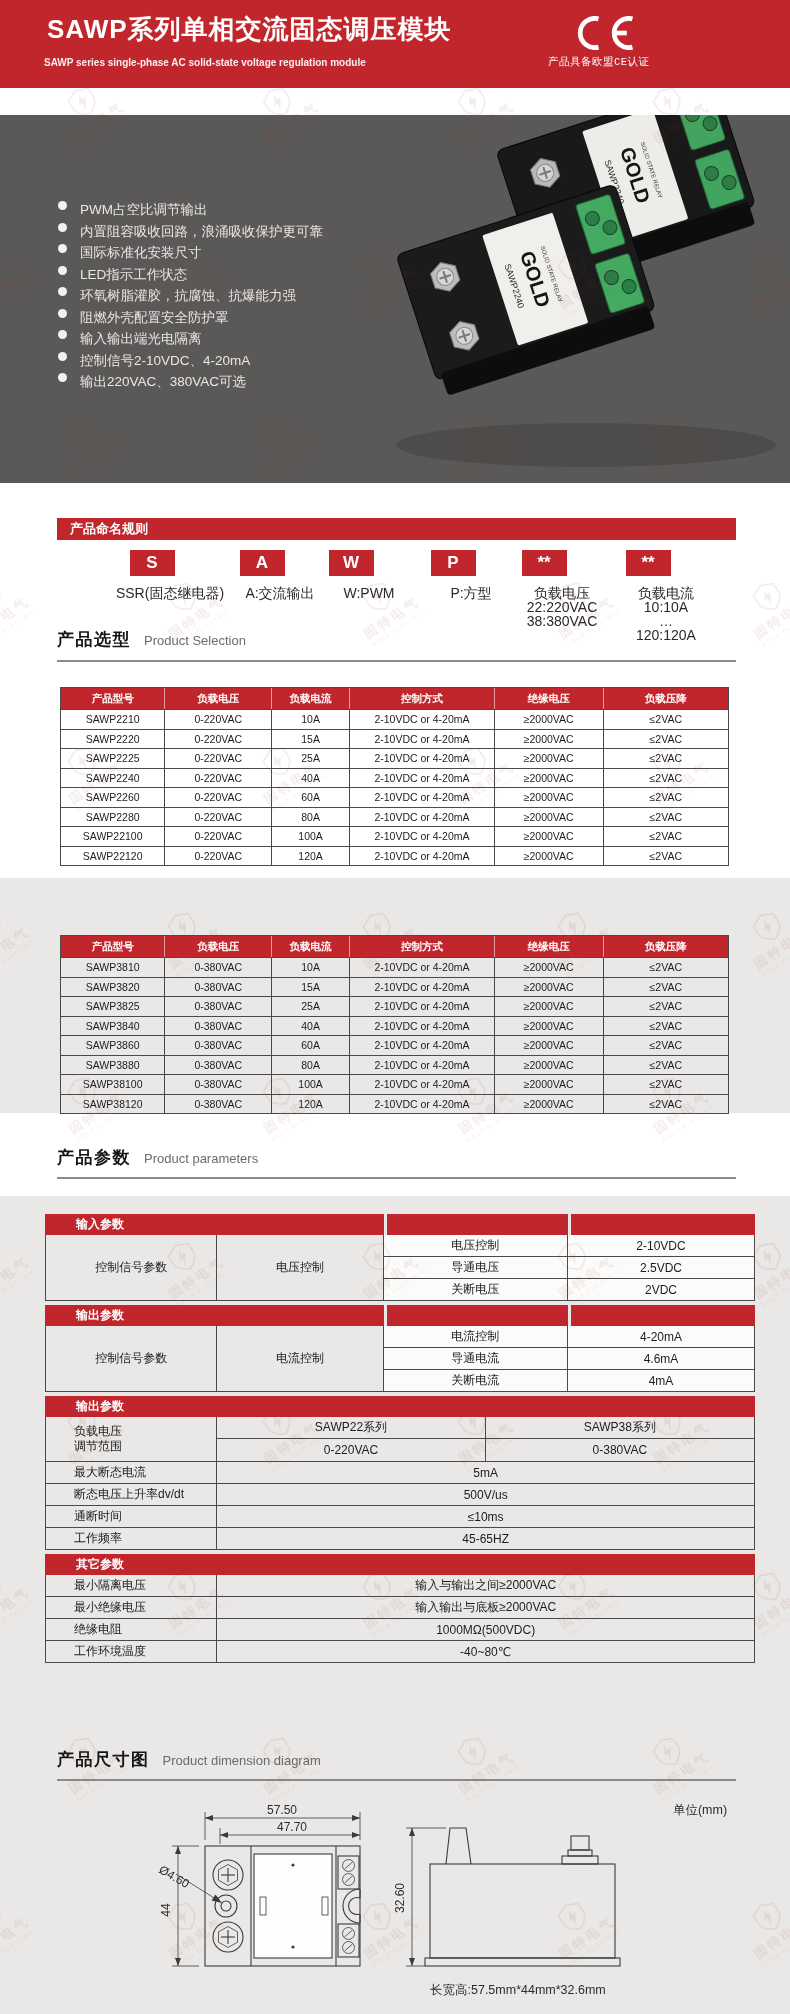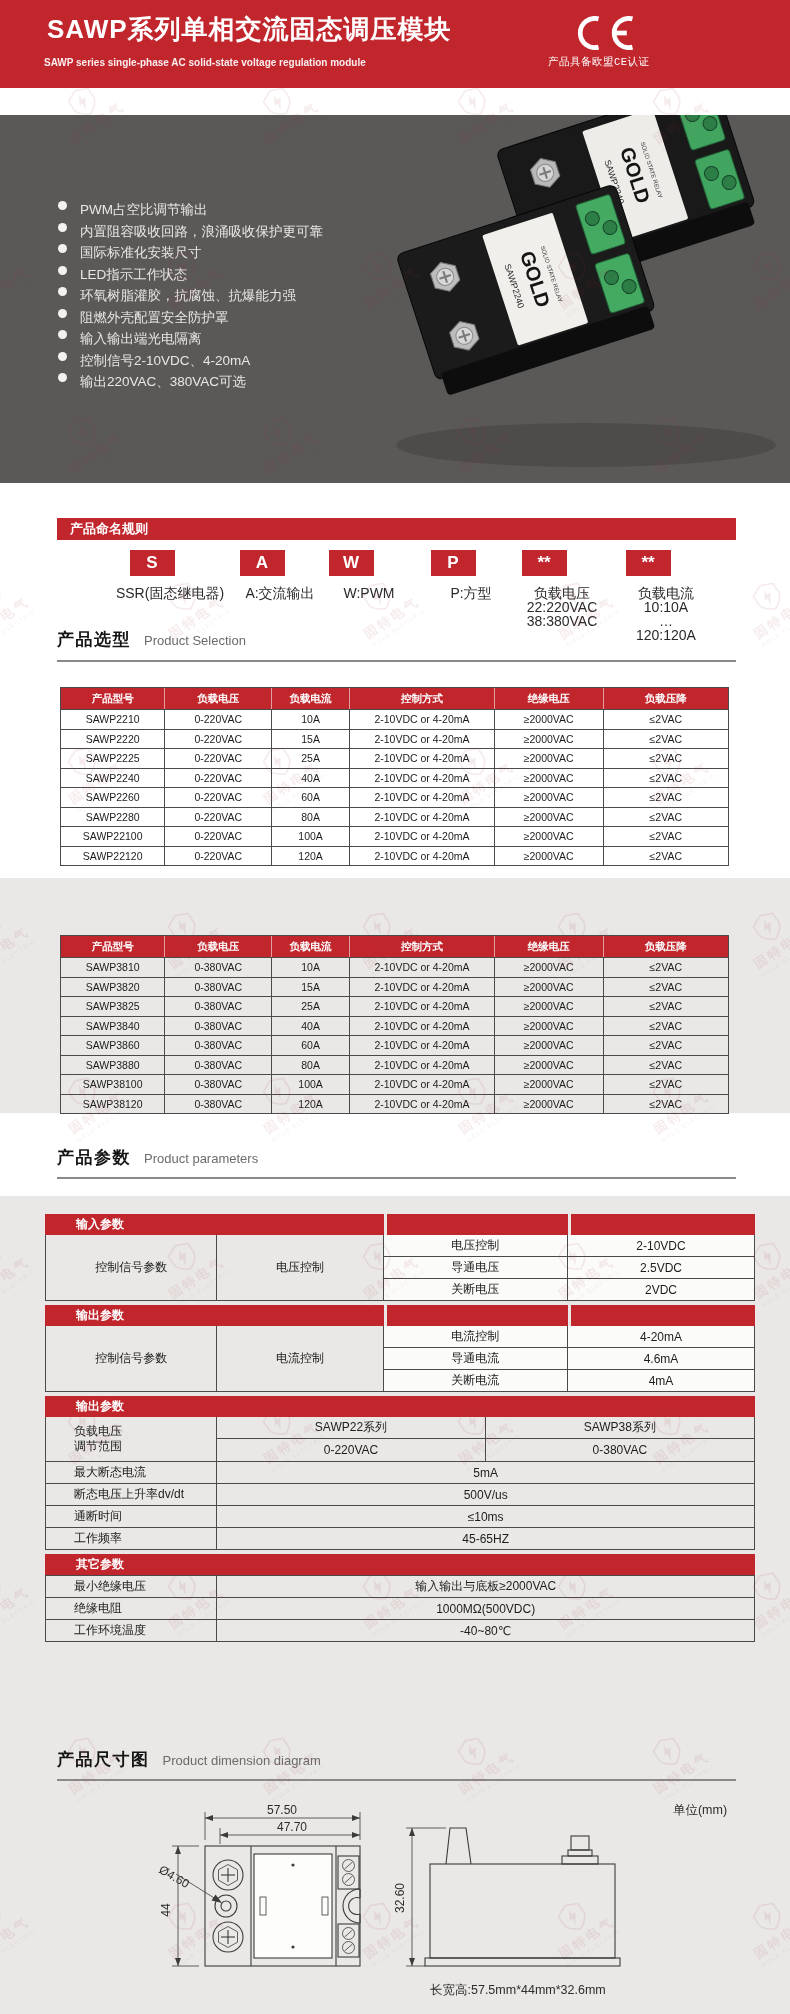--- a/index.html
+++ b/index.html
@@ -498,20 +498,24 @@
         </div>
         <div class="po-row">
           <div class="po-rlabel">工作频率</div>
           <div class="po-rval">45-65HZ</div>
         </div>
       </div>
       <div class="pband">
         <span>其它参数</span>
       </div>
       <div class="pother">
+        <div class="po-row first">
+          <div class="po-rlabel">最小隔离电压</div>
+          <div class="po-rval">输入与输出之间≥2000VAC</div>
+        </div>
         <div class="po-row">
           <div class="po-rlabel">最小绝缘电压</div>
           <div class="po-rval">输入输出与底板≥2000VAC</div>
         </div>
         <div class="po-row">
           <div class="po-rlabel">绝缘电阻</div>
           <div class="po-rval">1000MΩ(500VDC)</div>
         </div>
         <div class="po-row">
           <div class="po-rlabel">工作环境温度</div>

